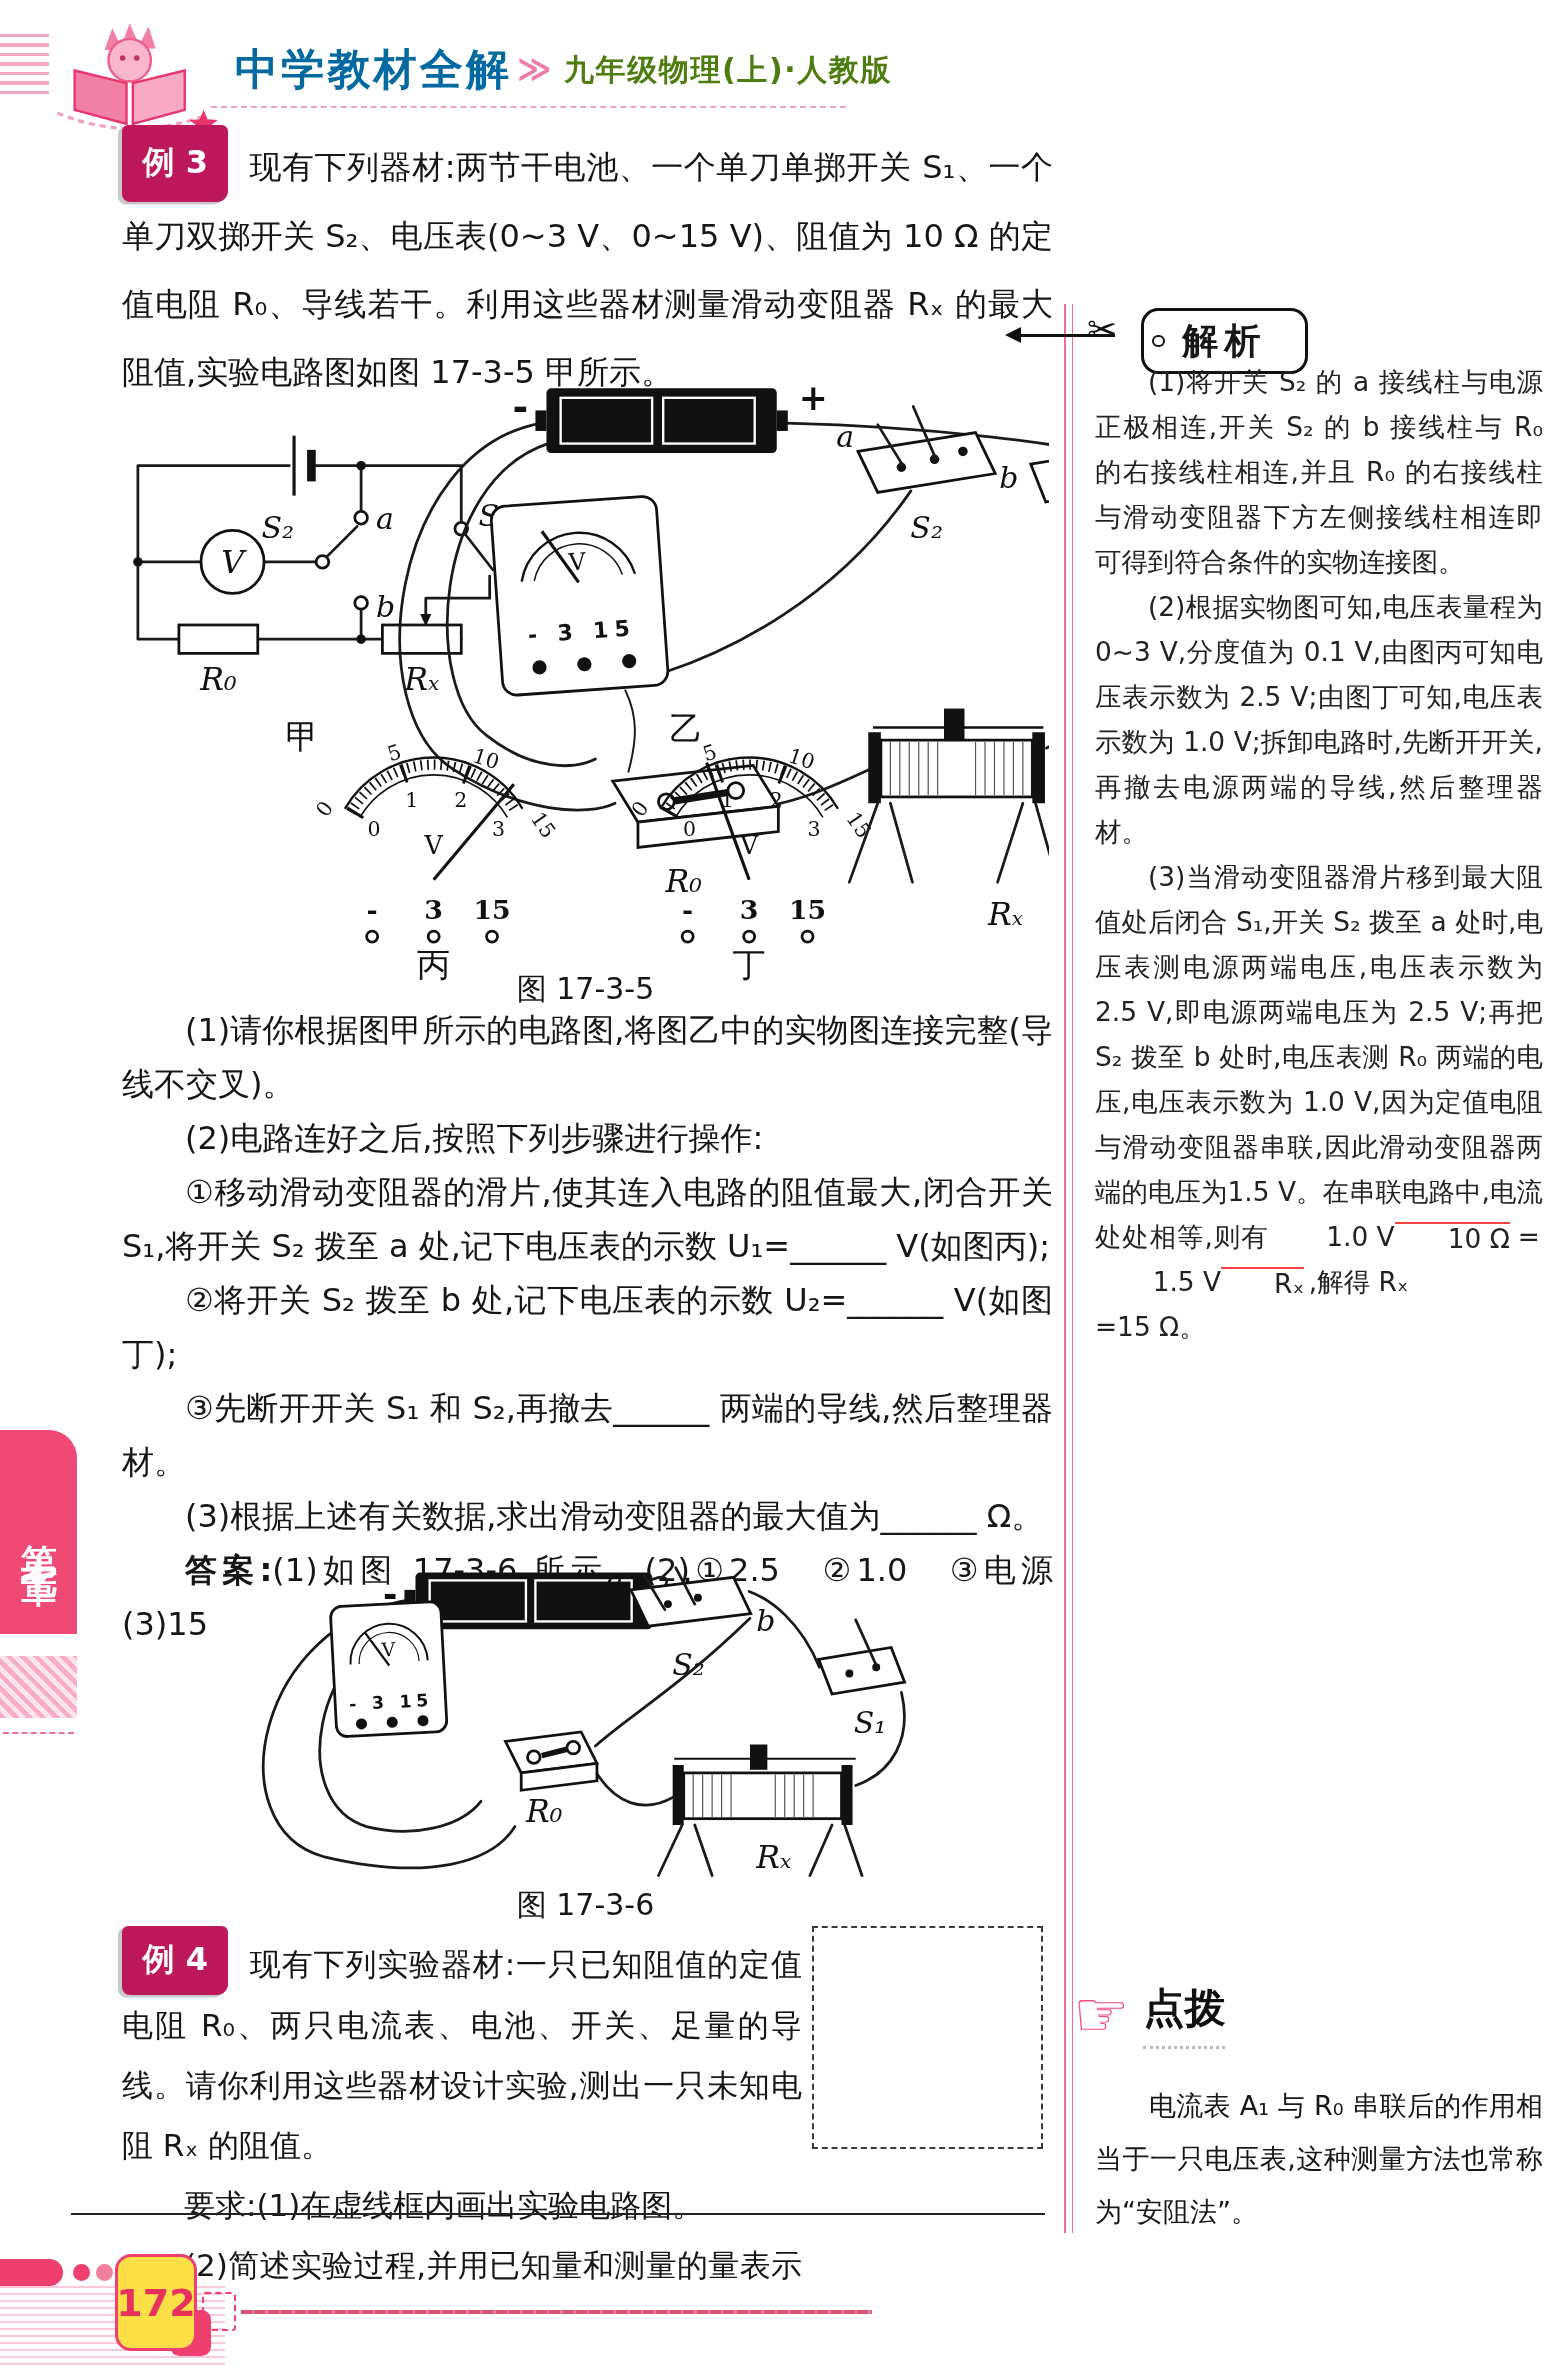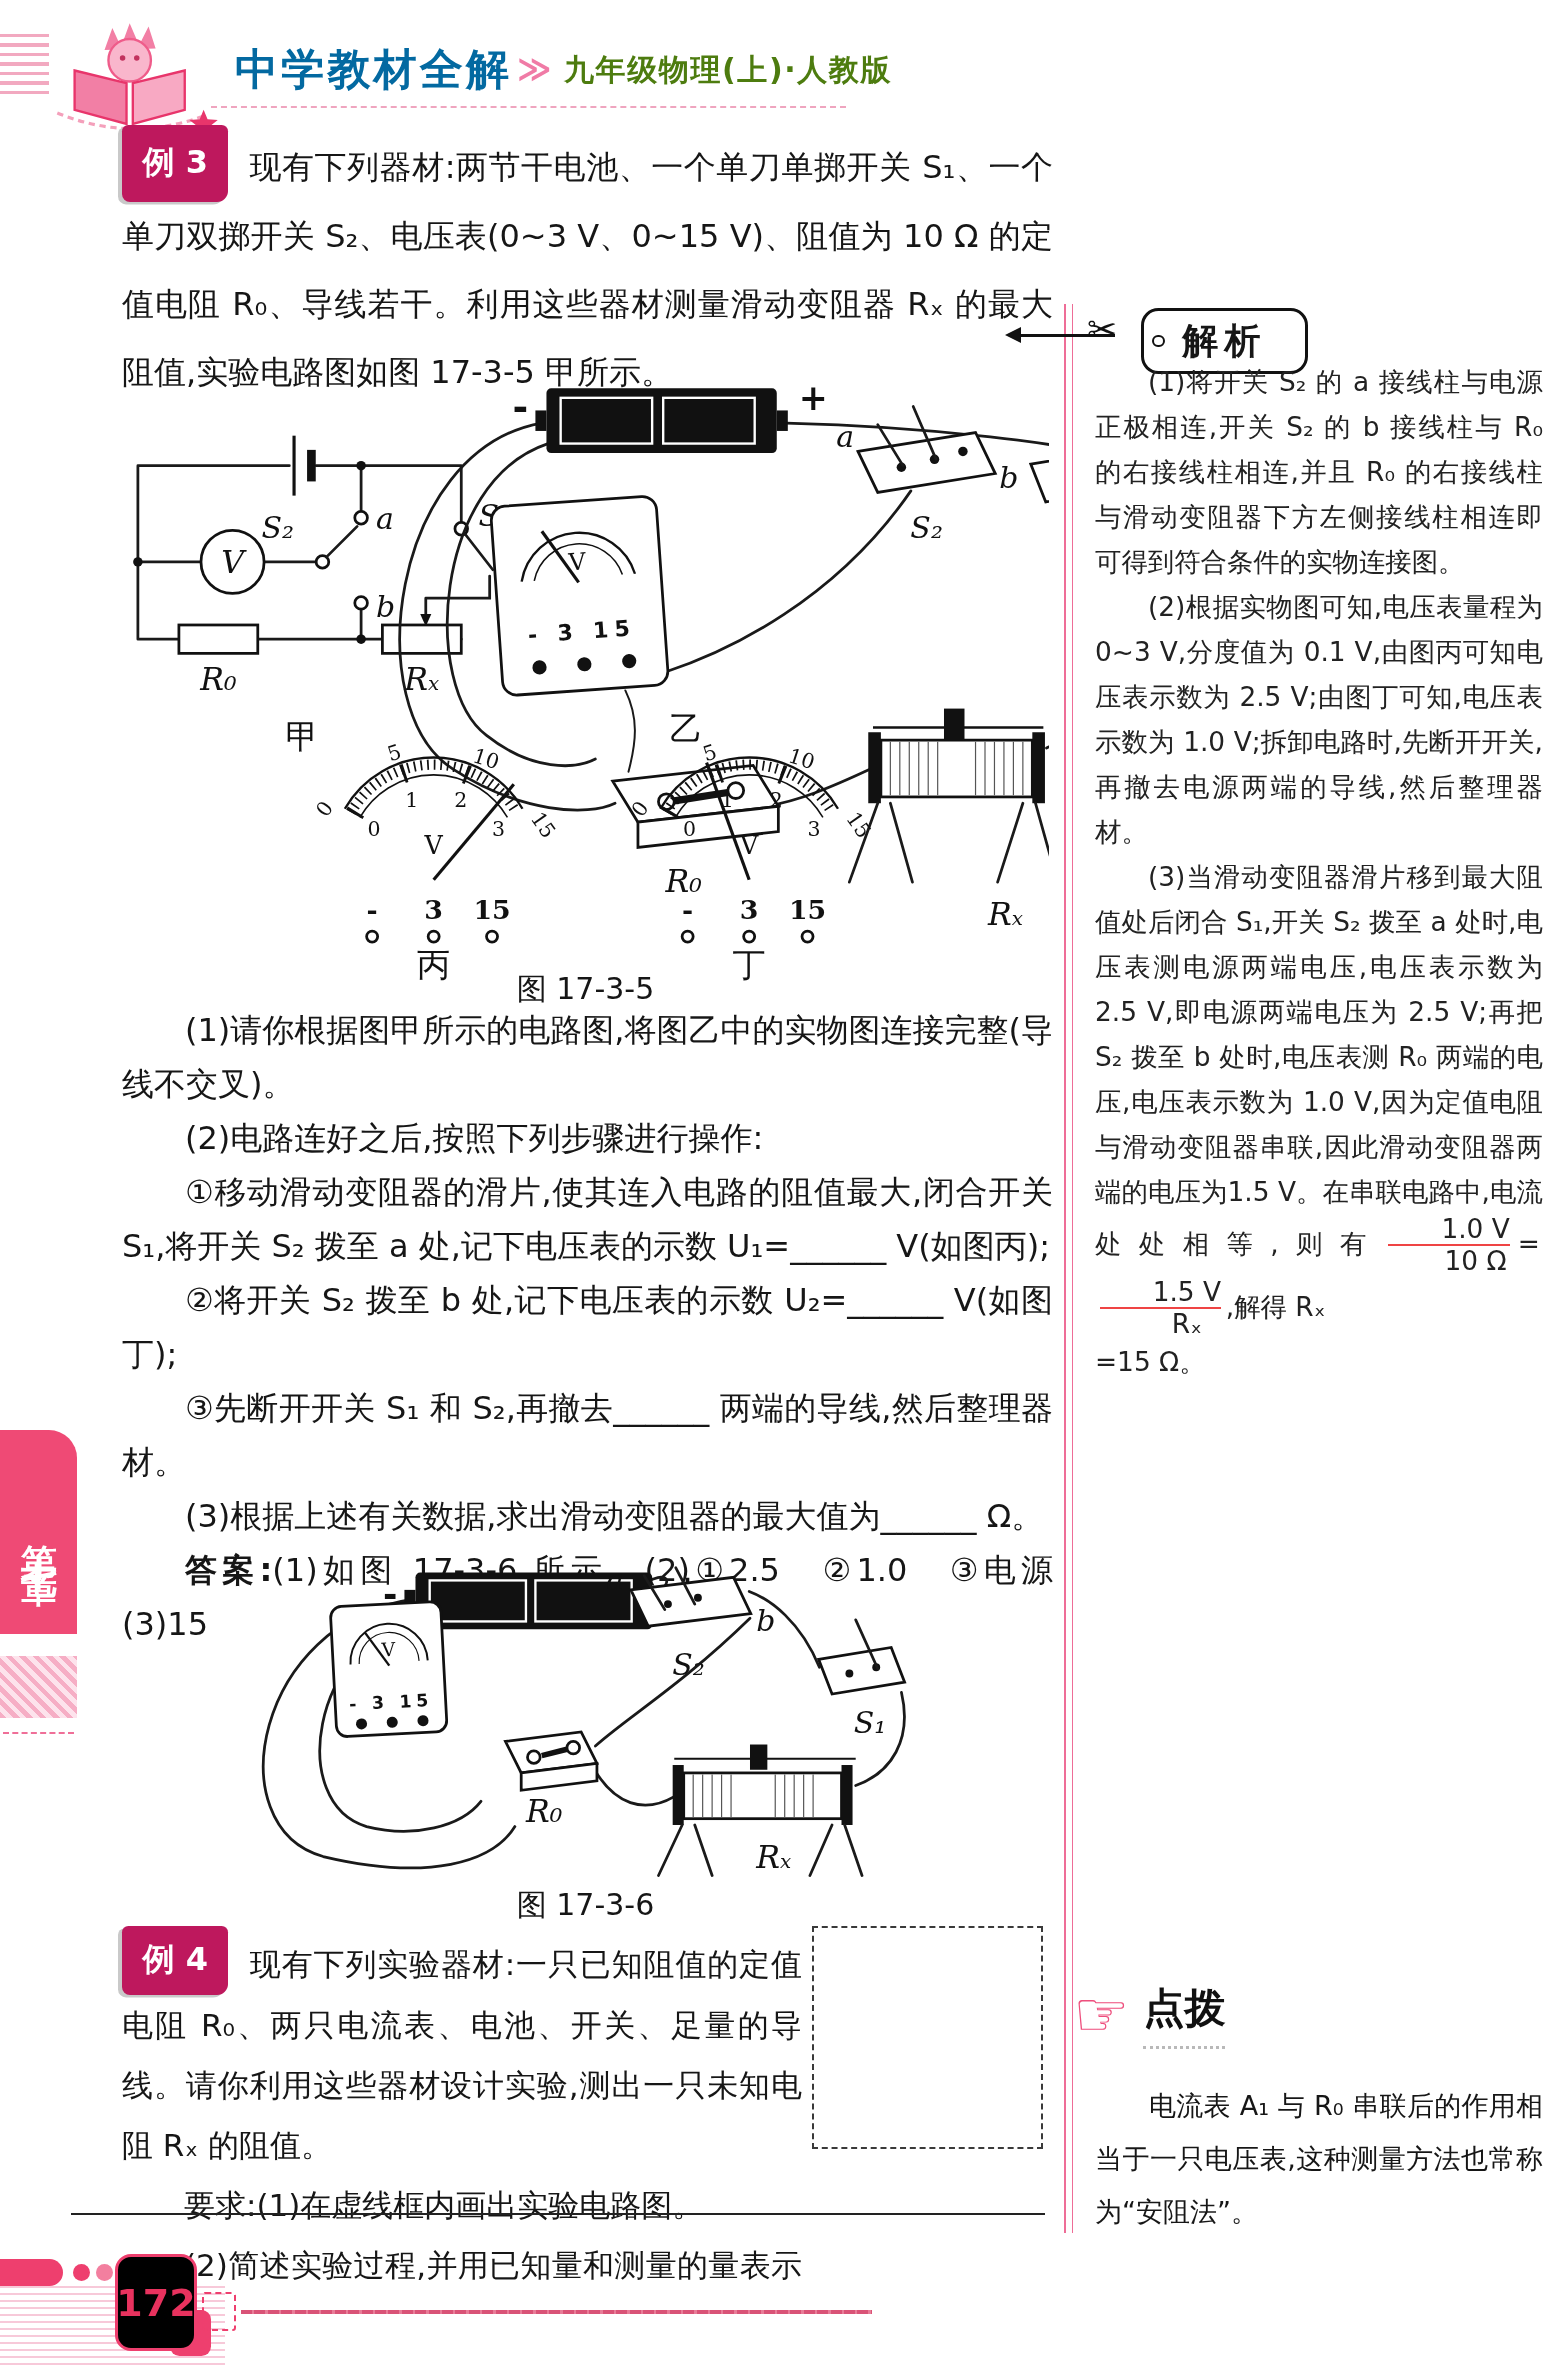--- a/index.html
+++ b/index.html
@@ -41,36 +41,36 @@
   
   .side-line{left:1064px;top:304px;width:5.5px;height:1929px;border-left:2.4px solid #ee6d97;border-right:1.6px solid #ee6d97;background:#fff;}
   .jiexi-arrow{left:1014px;top:334px;width:101px;height:3.2px;background:#111;}
   .jiexi-arrow::before{content:"";position:absolute;left:-17.4px;top:-7px;border:8.7px solid transparent;border-right:16px solid #111;}
   .scissors{left:1087px;top:309px;font-size:36px;color:#111;}
   .jiexi-tag{left:1141px;top:308px;width:161px;height:60px;background:#fff;border:3.2px solid #111;border-radius:17.4px;
     display:flex;align-items:center;justify-content:center;font-size:36px;font-weight:bold;letter-spacing:6.3px;}
   .jiexi-tag::before{content:"";position:absolute;left:8px;width:8.7px;height:8.7px;border:2.4px solid #111;border-radius:50%;}
   .sidebar-text{left:1095px;top:359px;width:448px;font-size:26.4px;line-height:45px;color:#222;text-align:justify;}
   .sidebar-text p{margin:0;text-indent:53px;}
-  .frac{display:inline-flex;flex-direction:column;text-align:center;vertical-align:middle;line-height:1.15;margin:0 4.7px;}
+  .frac{display:inline-flex;flex-direction:row;text-align:center;vertical-align:middle;line-height:1.15;margin:0 4.7px;}
   .frac .den{border-top:2px solid #ef4444;}
   .frac-eq{margin:0 3.2px;}
   .dianbo{left:1073px;top:1981px;display:flex;align-items:center;}
   .hand-icon{font-size:63px;color:#ee4f7d;line-height:1;margin-right:14px;}
   .dianbo-label{font-size:41px;font-weight:bold;color:#111;border-bottom:3.2px dotted #b9b9b9;padding-bottom:9.5px;}
   .hint{left:1095px;top:2079px;width:448px;font-size:27px;line-height:53px;text-align:justify;}
   .hint p{margin:0;text-indent:54px;}
   
   .foot-bar{left:0;top:2259px;width:63px;height:27px;background:#ee3f6e;border-radius:0 13.4px 13.4px 0;}
   .dot{top:2264px;width:17.4px;height:17.4px;border-radius:50%;}
   .dot1{left:73px;background:#ee3f6e;}
   .dot2{left:96px;background:#f37f9f;}
   .dot3{left:120px;background:#f7b3c6;}
   .pg-shadow{left:170px;top:2310px;width:41px;height:46px;background:#ee3f6e;border-radius:9.5px;}
-  .pg-box{left:115px;top:2254px;width:76px;height:91px;background:#000000;border:3.2px solid #ee3f6e;border-radius:16px;
+  .pg-box{left:115px;top:2254px;width:76px;height:91px;background:#fde047;border:3.2px solid #ee3f6e;border-radius:16px;
     display:flex;align-items:center;justify-content:center;font-size:38px;font-weight:bold;color:#e8325e;}
   .foot-dash-sq{left:202px;top:2292px;width:30px;height:35px;border:2.4px dashed #ee3f6e;border-radius:3.2px;}
   .foot-line{left:241px;top:2310px;width:631px;height:4px;
     background:repeating-linear-gradient(90deg,#d95377 0 11px,#e87c98 11px 13.4px);}
   .foot-hatch{left:0;top:2286px;width:225px;height:79px;
     background:repeating-linear-gradient(0deg,rgba(236,120,160,.4) 0 1.6px,transparent 1.6px 7px);}
   
   svg .wire{fill:none;stroke:#1a1a1a;stroke-width:3.5;stroke-linecap:round;}
   svg .thin{stroke-width:2.5;}
   svg .comp{fill:#fff;stroke:#111;stroke-width:3.5;}

